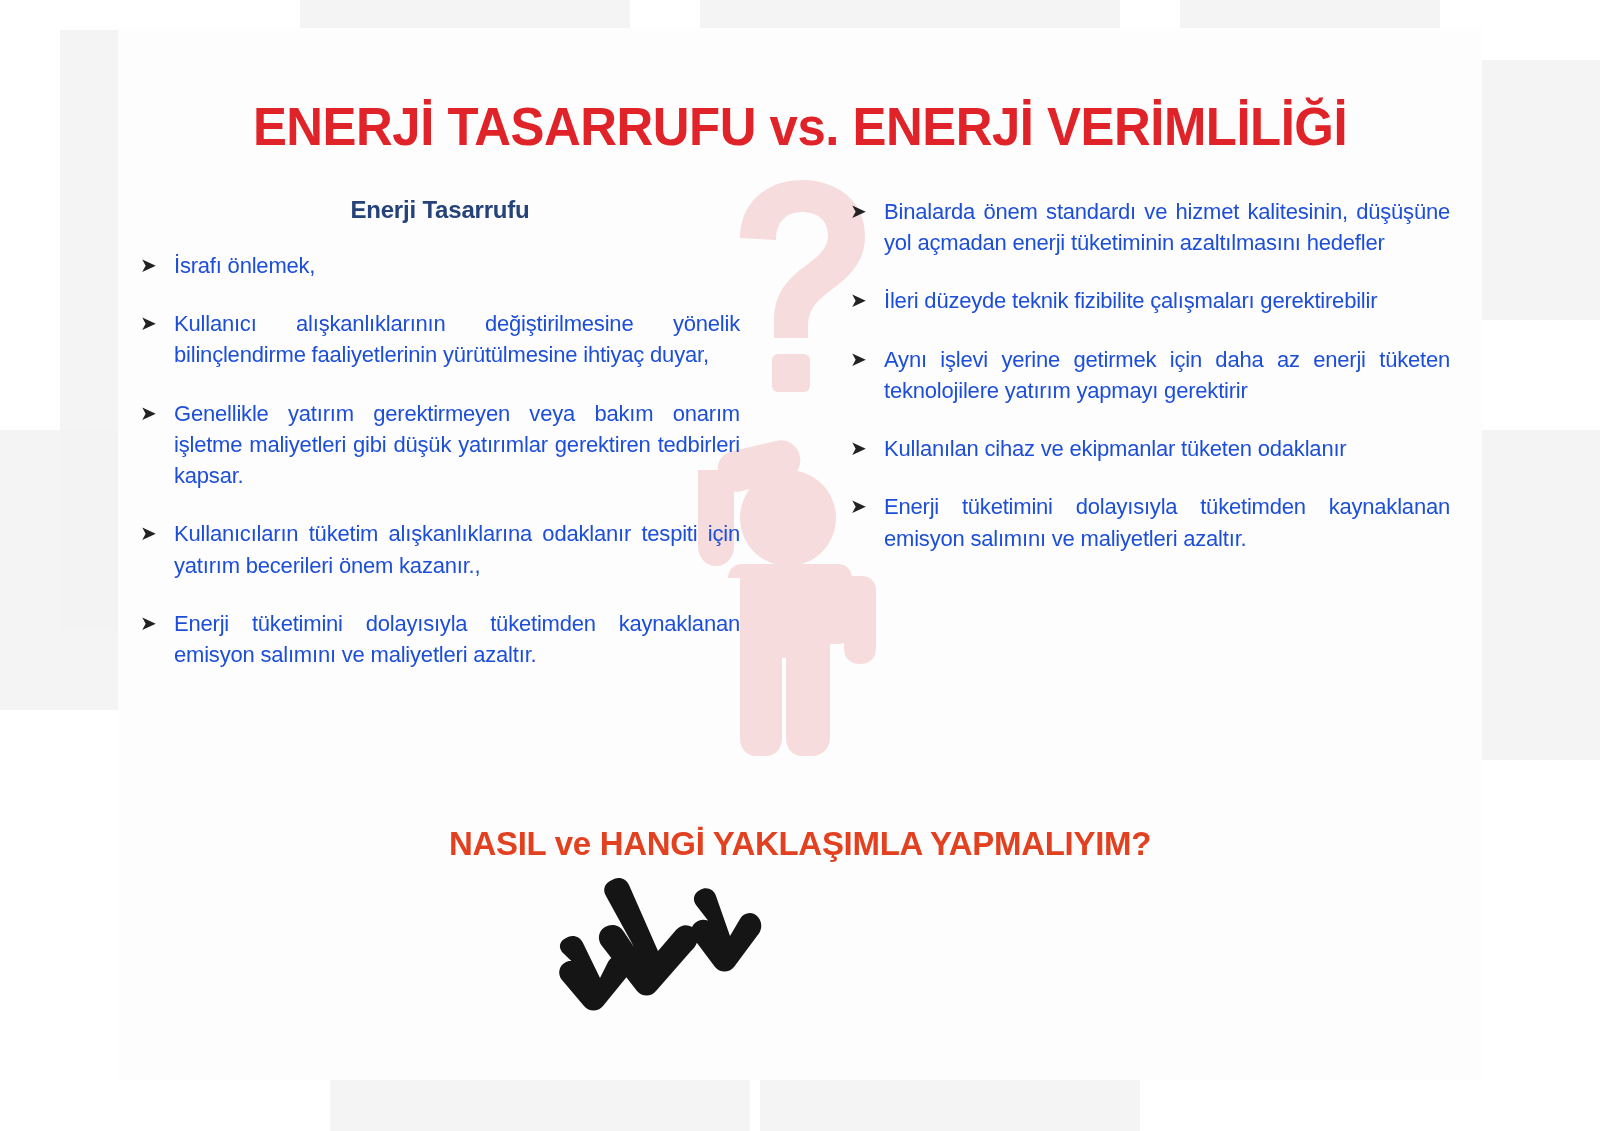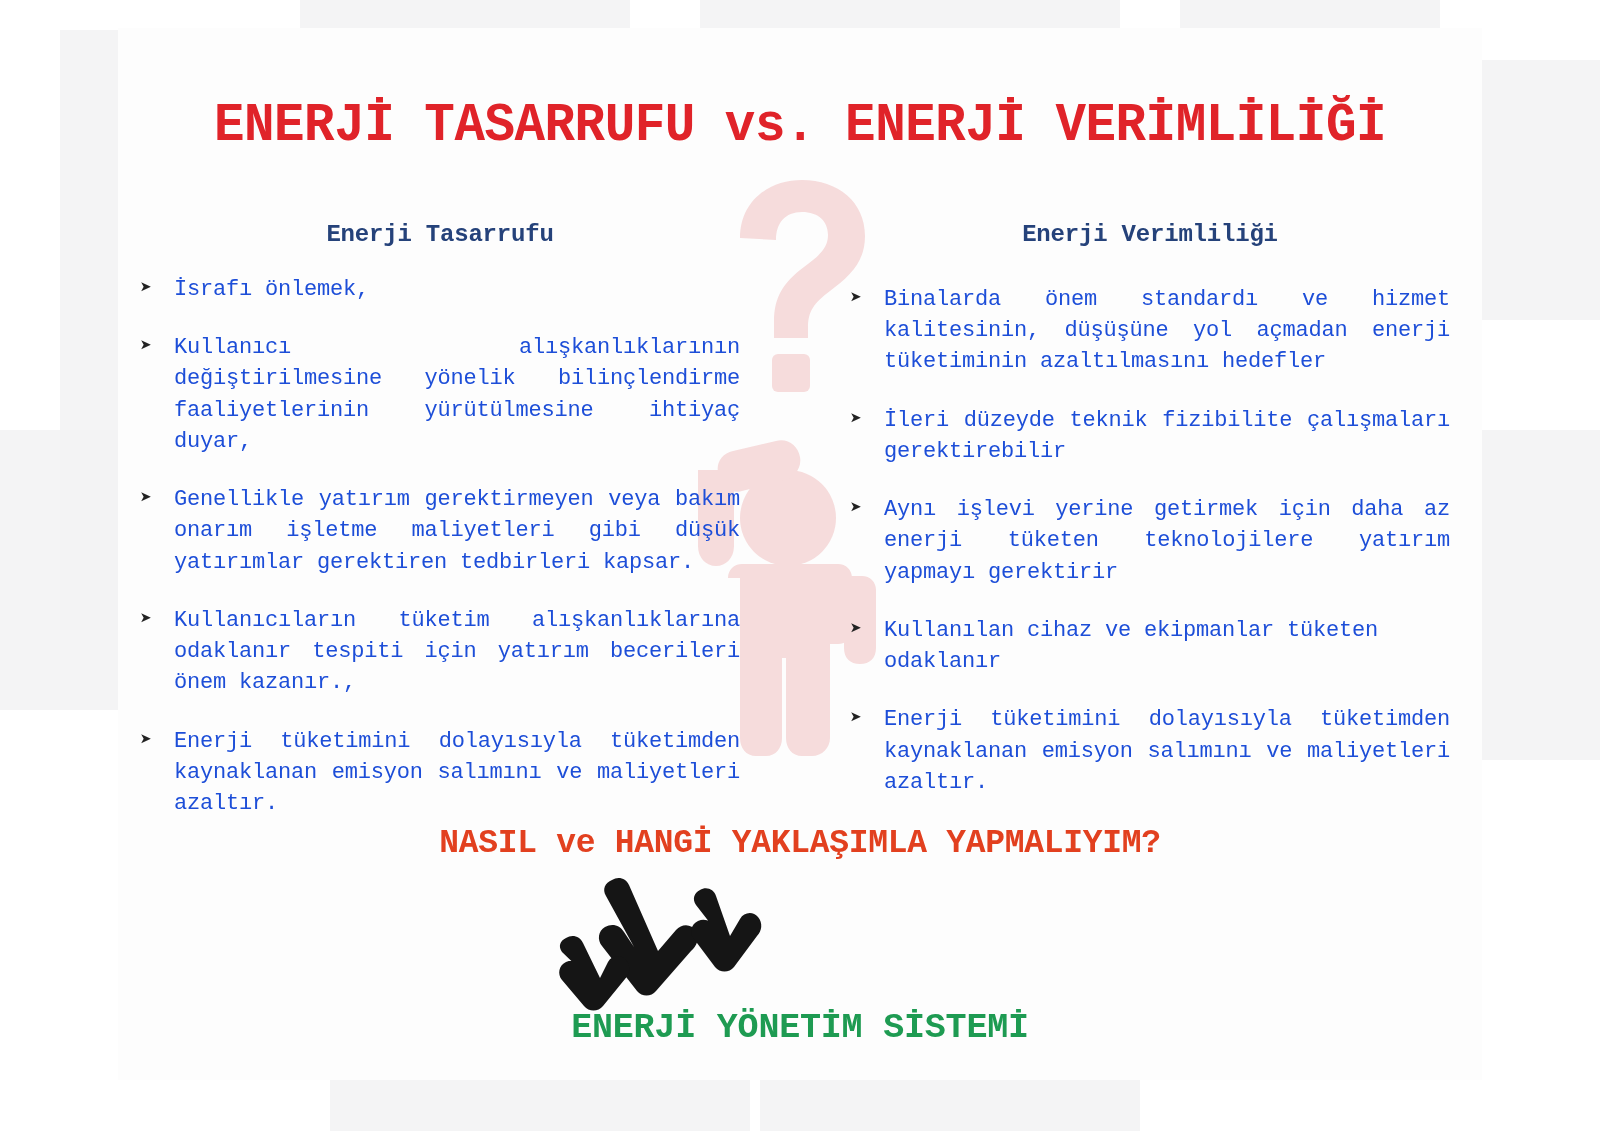--- a/index.html
+++ b/index.html
@@ -7,21 +7,21 @@
     padding: 0;
     background: #ffffff;
   }
 
   .slide {
     position: relative;
     width: 1600px;
     height: 1131px;
     background: #ffffff;
     overflow: hidden;
-    font-family: Liberation Mono, monospace;
+    font-family: Liberation Sans, sans-serif;
   }
 
   
   .texture {
     position: absolute;
     inset: 0;
     pointer-events: none;
     z-index: 0;
   }
   .blotch {
@@ -72,21 +72,20 @@
   .cols {
     position: absolute;
     left: 0;
     top: 196px;
     width: 1600px;
     z-index: 5;
   }
   .col {
     position: absolute;
     top: 0;
-    margin-top: 25px;
   }
   .col-left  { left: 140px; width: 600px; }
   .col-right { left: 850px; width: 600px; }
 
   .col-head {
     text-align: center;
     font-size: 24px;
     font-weight: bold;
     color: #25427a;
     margin-bottom: 26px;
@@ -232,21 +231,20 @@
         <span class="bullet-text justify">Kullanıcıların tüketim alışkanlıklarına odaklanır tespiti için yatırım becerileri önem kazanır.,</span>
       </div>
 
       <div class="bullet">
         <span class="bullet-marker">➤</span>
         <span class="bullet-text justify">Enerji tüketimini dolayısıyla tüketimden kaynaklanan emisyon salımını ve maliyetleri azaltır.</span>
       </div>
     </div>
 
     <div class="col col-right">
-      <div class="col-head">Enerji Verimliliği</div>
 
       <div class="bullet">
         <span class="bullet-marker">➤</span>
         <span class="bullet-text justify">Binalarda önem standardı ve hizmet kalitesinin, düşüşüne yol açmadan enerji tüketiminin azaltılmasını hedefler</span>
       </div>
 
       <div class="bullet">
         <span class="bullet-marker">➤</span>
         <span class="bullet-text justify">İleri düzeyde teknik fizibilite çalışmaları gerektirebilir</span>
       </div>
@@ -285,15 +283,14 @@
                  C144 27 146 21 152 18 Z"></path>
 
         <path d="M18 66 C24 62 32 64 35 71 L52 106 L60 90 C64 83 73 82 78 88
                  C83 94 82 102 77 107 L55 134 C50 140 41 140 36 134 L14 108
                  C9 102 11 93 18 90 C25 87 32 90 35 97 L39 104 L14 80
                  C10 74 12 69 18 66 Z"></path>
       </g>
     </svg>
   </div>
 
-  <div class="footer-label">ENERJİ YÖNETİM SİSTEMİ</div>
 
 </div>
 
 </body></html>

